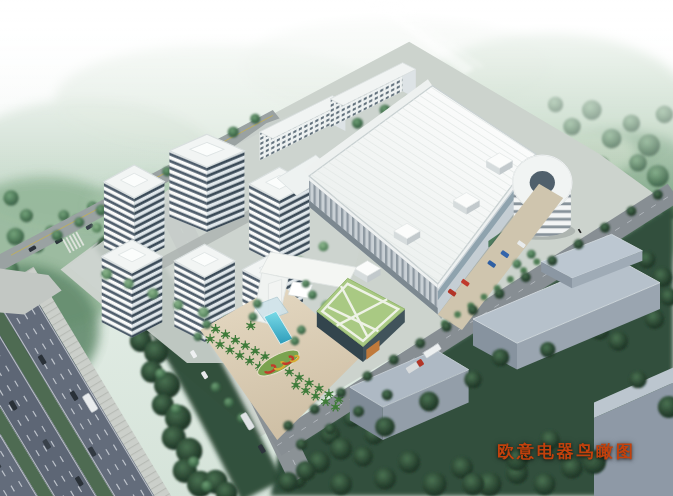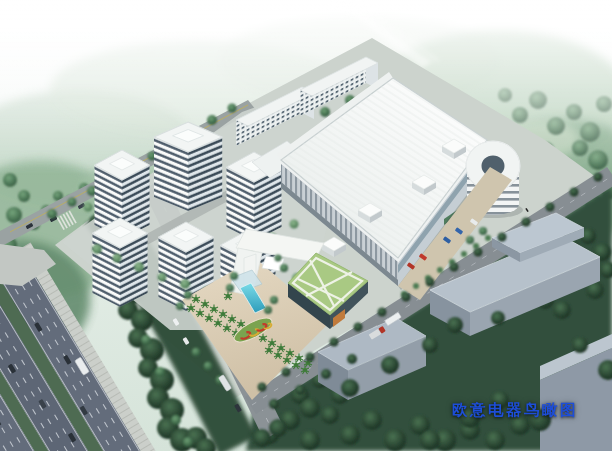--- a/index.html
+++ b/index.html
@@ -1,20 +1,20 @@
 <!DOCTYPE html>
 <html><head>
 <meta charset="utf-8">
 <style>
   html,body{margin:0;padding:0;background:#dfe6e2;font-family:"DejaVu Sans",sans-serif;}
   .stage{position:relative;width:612px;height:451px;overflow:hidden;background:#fff;}
   .stage svg{position:absolute;left:0;top:0;display:block;}
   .caption{
     position:absolute;left:452px;top:400px;width:160px;
-    font-size:15.5px;font-weight:bold;color:#1d4ed8;letter-spacing:2.5px;
+    font-size:15.5px;font-weight:bold;color:#c2410c;letter-spacing:2.5px;
     text-shadow:0 1px 3px rgba(0,0,0,.65),0 0 6px rgba(0,0,0,.35);
     font-family:"DejaVu Sans",sans-serif;white-space:nowrap;user-select:none;
   }
 </style>
 </head>
 <body>
 
 <div class="stage">
 <svg width="612" height="451" viewBox="0 0 612 451" xmlns="http://www.w3.org/2000/svg">
 <defs>

